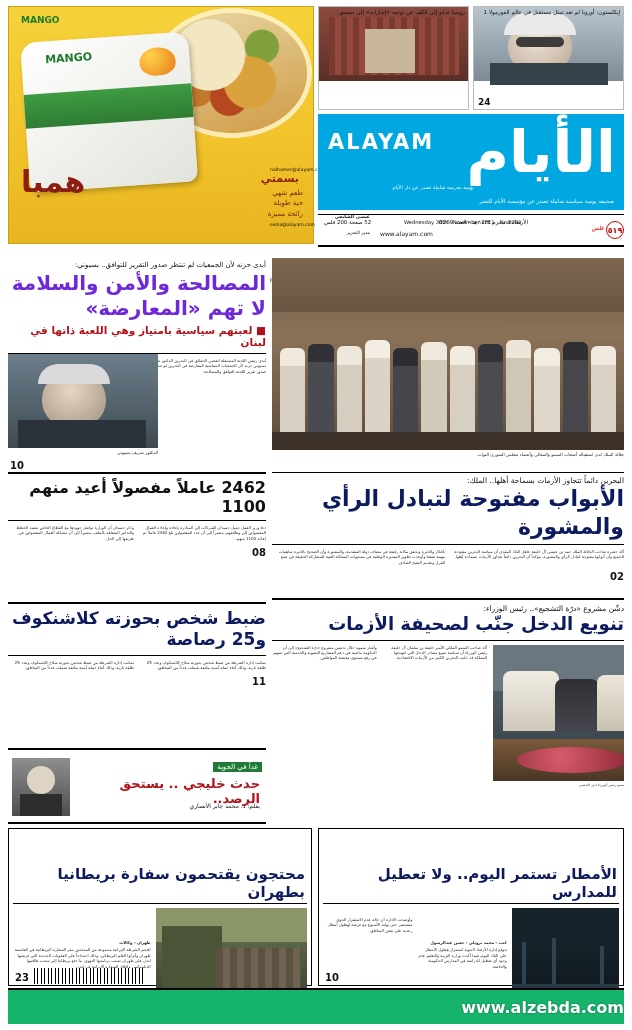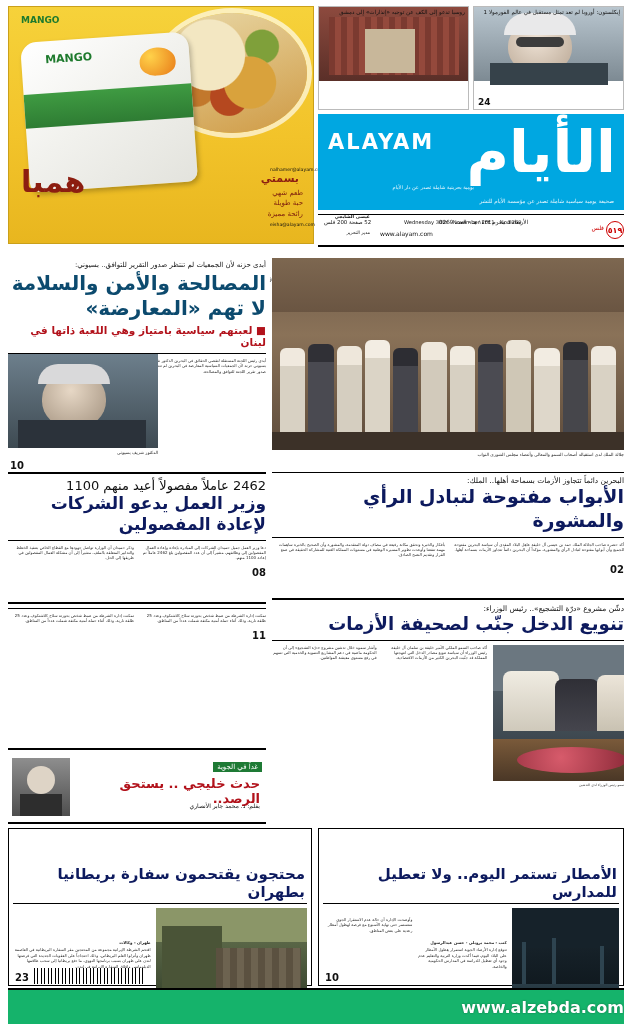--- a/index.html
+++ b/index.html
@@ -142,21 +142,21 @@
     position: absolute; left: 0; top: 108px; width: 104px; height: 96px;
     font-size: 4.6px; color:#111; direction: rtl; text-align: right; line-height: 1.7;
     padding: 4px 4px 0 0; box-sizing:border-box;
   }
 
   
   .band1 { position: absolute; left: 0; top: 252px; width: 616px; height: 218px; }
   .col-left { position:absolute; right: 0; top: 0; width: 258px; height: 218px; }
   .kicker { font-size: 7px; color:#111; direction: rtl; text-align:right; margin: 3px 0 2px; }
   .headline-main {
-    font-size: 20px; font-weight: bold; color: #0c4a6e; direction: rtl; text-align: right; line-height: 1.25;
+    font-size: 20px; font-weight: bold; color: #6d28d9; direction: rtl; text-align: right; line-height: 1.25;
   }
   .subhead-red {
     font-size: 10.5px; font-weight: bold; color: #b2121b; direction: rtl; text-align: right; margin-top: 3px;
   }
 
   .two-col-text { display:flex; gap: 6px; direction: rtl; }
   .two-col-text > div { flex: 1; }
 
   .pagenum {
     display:inline-block; font-size: 10px; font-weight:bold; color:#111;
@@ -320,43 +320,43 @@
           <div style="flex:1;height:84px;background:linear-gradient(180deg,#f0e9de 0 22%,#d8d1c3 22% 100%);border-radius:6px 6px 0 0;"></div>
         </div>
       </div>
       <div class="tiny" style="width:352px;font-size:4.4px;padding-top:2px;text-align:right;direction:rtl;">جلالة الملك لدى استقباله أصحاب السمو والمعالي وأعضاء مجلس الشورى النواب</div>
     </div>
   </div>
 
   <div style="position:absolute;left:264px;top:466px;width:352px;">
     <div style="height:1px;background:#000;margin-bottom:3px;"></div>
     <div class="overline">البحرين دائماً تتجاوز الأزمات بسماحة أهلها.. الملك:</div>
-    <div class="hl-blue" style="font-size:19px;">الأبواب مفتوحة لتبادل الرأي والمشورة</div>
+    <div class="hl-blue" style="font-size:22px;">الأبواب مفتوحة لتبادل الرأي والمشورة</div>
     <div style="height:1px;background:#000;margin:4px 0;"></div>
     <div class="two-col-text">
       <div class="tiny">أكد حضرة صاحب الجلالة الملك حمد بن عيسى آل خليفة عاهل البلاد المفدى أن سياسة البحرين مفتوحة للجميع وأن أبوابها مفتوحة لتبادل الرأي والمشورة، مؤكداً أن البحرين دائماً تتجاوز الأزمات بسماحة أهلها.</div>
       <div class="tiny">بأفكار والخبرة وتحقق مكانة رفيعة في مصاف دولة المتقدمة، والمشورة وأن الصحيح بالخبرة ساهمات مهمة تنفعنا وأوعدت تطوير المسيرة الوطنية في مستويات المملكة الغنية للمشاركة الحقيقة في صنع القرار وتقديم النصح الصادق.</div>
     </div>
     <div class="pagenum" style="margin-top:4px;">02</div>
   </div>
 
   <div style="position:absolute;left:0;top:466px;width:258px;">
     <div style="height:2px;background:#000;margin-bottom:4px;"></div>
-    <div class="overline" style="font-size:13px;font-weight:normal;">2462 عاملاً مفصولاً أعيد منهم 1100</div>
-    <div class="hl-blue">وزير العمل يدعو الشركات لإعادة المفصولين</div>
+    <div class="overline" style="font-size:16px;font-weight:bold;">2462 عاملاً مفصولاً أعيد منهم 1100</div>
     <div style="height:1px;background:#000;margin:4px 0;"></div>
     <div class="two-col-text">
       <div class="tiny">دعا وزير العمل جميل حميدان الشركات إلى المبادرة بإعادة وإعادة العمال المفصولين إلى وظائفهم، مشيراً إلى أن عدد المفصولين بلغ 2462 عاملاً تم إعادة 1100 منهم.</div>
       <div class="tiny">وذكر حميدان أن الوزارة تواصل جهودها مع القطاع الخاص بتنفيذ الخطط والتدابير المتعلقة بالملف، مشيراً إلى أن مشكلة العمال المفصولين في طريقها إلى الحل.</div>
     </div>
     <div class="pagenum" style="margin-top:3px;">08</div>
   </div>
 
   <div style="position:absolute;left:0;top:596px;width:258px;">
     <div style="height:2px;background:#000;margin-bottom:4px;"></div>
+    <div class="hl-blue">ضبط شخص بحوزته كلاشنكوف و25 رصاصة</div>
     <div style="height:1px;background:#000;margin:4px 0;"></div>
     <div class="two-col-text">
       <div class="tiny">تمكنت إدارة الشرطة من ضبط شخص بحوزته سلاح كلاشنكوف وعدد 25 طلقة نارية، وذلك أثناء حملة أمنية مكثفة شملت عدداً من المناطق.</div>
       <div class="tiny">تمكنت إدارة الشرطة من ضبط شخص بحوزته سلاح كلاشنكوف وعدد 25 طلقة نارية، وذلك أثناء حملة أمنية مكثفة شملت عدداً من المناطق.</div>
     </div>
     <div class="pagenum" style="margin-top:3px;">11</div>
   </div>
 
   <div style="position:absolute;left:264px;top:592px;width:352px;">
     <div style="height:2px;background:#000;margin-bottom:4px;"></div>

